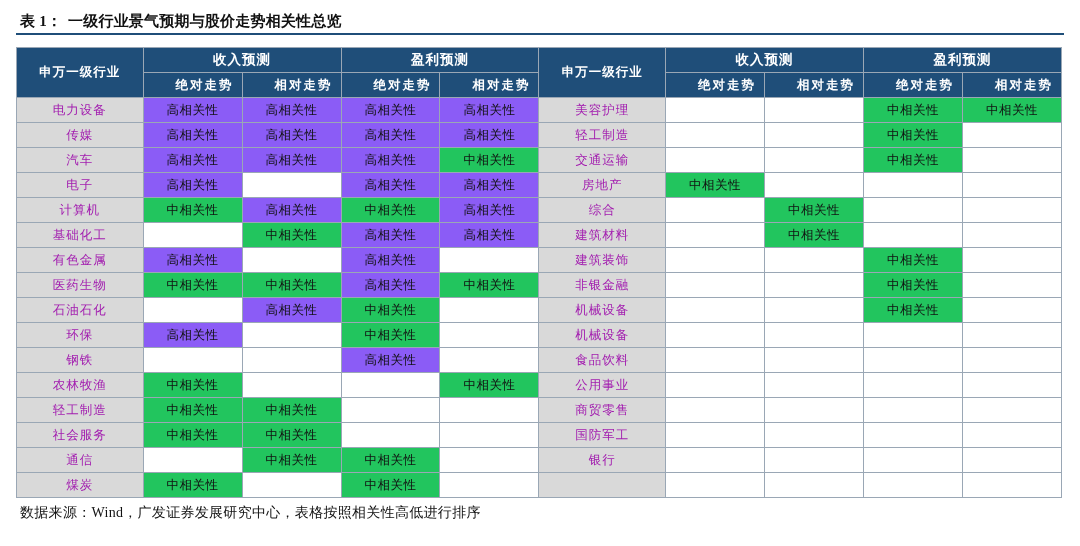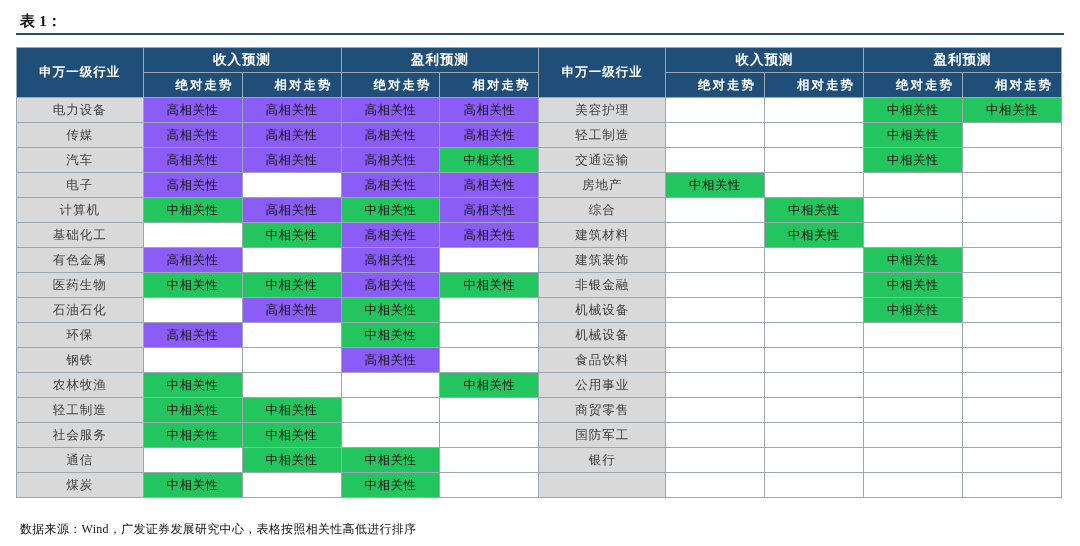--- a/index.html
+++ b/index.html
@@ -80,39 +80,39 @@
     font-size: 13.5px;
     letter-spacing: 1px;
     margin-top: 44px;
   }
   td.industry {
     background: #d9d9d9;
     text-align: left;
     padding-left: 8px;
     font-size: 13px;
     letter-spacing: 1px;
-    color: #404040;
+    color: #a21caf;
   }
   td.cell {
     background: #ffffff;
     letter-spacing: 0.5px;
   }
   td.cell.high {
     background: #8b5cf6;
     color: #111;
   }
   td.cell.mid {
     background: #22c55e;
     color: #111;
   }
   .footnote {
     position: absolute;
     left: 20px;
-    bottom: 8px;
-    font-size: 12px;
+    bottom: 24px;
+    font-size: 14px;
     color: #111;
     letter-spacing: 0.3px;
   }
   .watermark {
     position: absolute;
     left: 8px;
     bottom: 4px;
     font-size: 26px;
     font-weight: bold;
     color: rgba(120, 150, 185, 0.35);
@@ -120,20 +120,21 @@
     pointer-events: none;
   }
 </style>
 </head>
 <body>
 
 <div class="page">
 
   <div class="title-row">
     <span class="title-label">表 1：</span>
+    <span class="title-text">一级行业景气预期与股价走势相关性总览</span>
   </div>
   <div class="title-underline"></div>
 
   <table class="matrix">
     <colgroup>
       <col style="width:124px">
       <col style="width:97px">
       <col style="width:97px">
       <col style="width:97px">
       <col style="width:97px">

